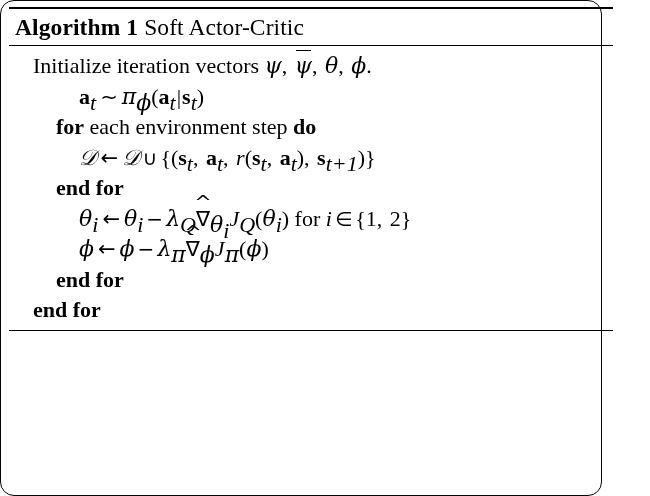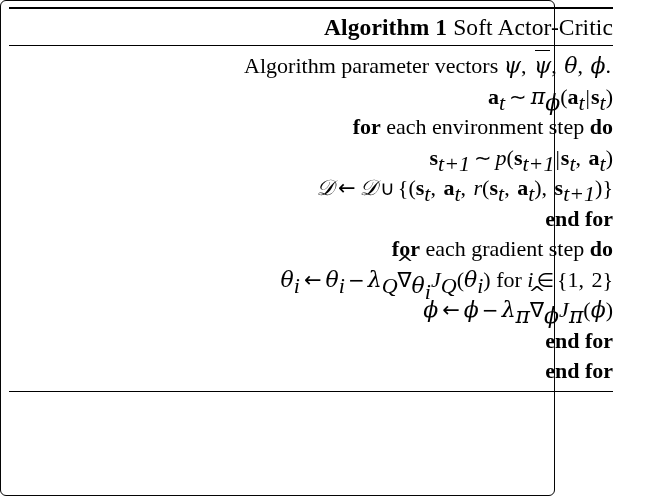--- a/index.html
+++ b/index.html
@@ -14,27 +14,26 @@
     font-family: "Liberation Serif", "DejaVu Serif", serif;
     color: #000000;
     overflow: hidden;
   }
 
   
   #figure-frame {
     position: absolute;
     left: 0;
     top: 0;
-    width: 555px;
+    width: 602px;
     height: 496px;
     box-sizing: border-box;
     border: 1px solid #050505;
-    border-radius: 6px;
+    border-radius: 14px;
     background: #ffffff;
-    text-align: right;
   }
 
   #algorithm-block {
     position: absolute;
     left: 8px;
     top: 6px;
     width: 604px;
   }
 
   .rule-thick {
@@ -168,55 +167,47 @@
 
     <div id="algorithm-title">
       <span class="alg-kw">Algorithm 1</span><span class="alg-name">&nbsp;</span><span class="alg-name">Soft Actor-Critic</span>
     </div>
 
     <div class="rule-thin"></div>
 
     <div id="algorithm-body">
 
       <div class="alg-line ind-0">
-        <span>Algorithm parameter vectors</span>
+        <span>Initialize iteration vectors</span>
         <span class="greek">ψ</span><span class="comma">,</span>
         <span class="greek bar-ovl">ψ</span><span class="comma">,</span>
         <span class="greek">θ</span><span class="comma">,</span>
         <span class="greek">ϕ</span><span class="comma">.</span>
       </div>
 
 
       <div class="alg-line ind-2 math">
         <span class="bfup">a</span><sub class="math">t</sub><span class="relop">∼</span><span class="greek">π</span><sub class="greek">ϕ</sub><span class="paren">(</span><span class="bfup">a</span><sub class="math">t</sub><span class="mid">|</span><span class="bfup">s</span><sub class="math">t</sub><span class="paren">)</span>
       </div>
 
       <div class="alg-line ind-1">
         <span class="kw">for</span>
         <span>each environment step</span>
         <span class="kw">do</span>
       </div>
 
-      <div class="alg-line ind-2 math">
-        <span class="bfup">s</span><sub class="math">t+1</sub><span class="relop">∼</span><span class="math">p</span><span class="paren">(</span><span class="bfup">s</span><sub class="math">t+1</sub><span class="mid">|</span><span class="bfup">s</span><sub class="math">t</sub><span class="comma">,</span>&nbsp;<span class="bfup">a</span><sub class="math">t</sub><span class="paren">)</span>
-      </div>
 
       <div class="alg-line ind-2 math">
         <span class="cal">𝒟</span><span class="relop">←</span><span class="cal">𝒟</span><span class="op">∪</span><span class="brace">{(</span><span class="bfup">s</span><sub class="math">t</sub><span class="comma">,</span>&nbsp;<span class="bfup">a</span><sub class="math">t</sub><span class="comma">,</span>&nbsp;<span class="math">r</span><span class="paren">(</span><span class="bfup">s</span><sub class="math">t</sub><span class="comma">,</span>&nbsp;<span class="bfup">a</span><sub class="math">t</sub><span class="paren">)</span><span class="comma">,</span>&nbsp;<span class="bfup">s</span><sub class="math">t+1</sub><span class="brace">)}</span>
       </div>
 
       <div class="alg-line ind-1">
         <span class="kw">end for</span>
       </div>
 
-      <div class="alg-line ind-1">
-        <span class="kw">for</span>
-        <span>each gradient step</span>
-        <span class="kw">do</span>
-      </div>
 
 
       <div class="alg-line ind-2 math">
         <span class="greek">θ</span><sub class="math">i</sub><span class="relop">←</span><span class="greek">θ</span><sub class="math">i</sub><span class="op">−</span><span class="greek">λ</span><sub class="math">Q</sub><span class="nabla hat-ovl">∇</span><sub class="greek">θ<sub class="math">i</sub></sub><span class="math">J</span><sub class="math">Q</sub><span class="paren">(</span><span class="greek">θ</span><sub class="math">i</sub><span class="paren">)</span>&nbsp;<span class="mathrm">for</span>&nbsp;<span class="math">i</span><span class="op">∈</span><span class="brace">{</span><span class="mathrm">1</span><span class="comma">,</span>&nbsp;<span class="mathrm">2</span><span class="brace">}</span>
       </div>
 
       <div class="alg-line ind-2 math">
         <span class="greek">ϕ</span><span class="relop">←</span><span class="greek">ϕ</span><span class="op">−</span><span class="greek">λ</span><sub class="greek">π</sub><span class="nabla hat-ovl">∇</span><sub class="greek">ϕ</sub><span class="math">J</span><sub class="greek">π</sub><span class="paren">(</span><span class="greek">ϕ</span><span class="paren">)</span>
       </div>
 

